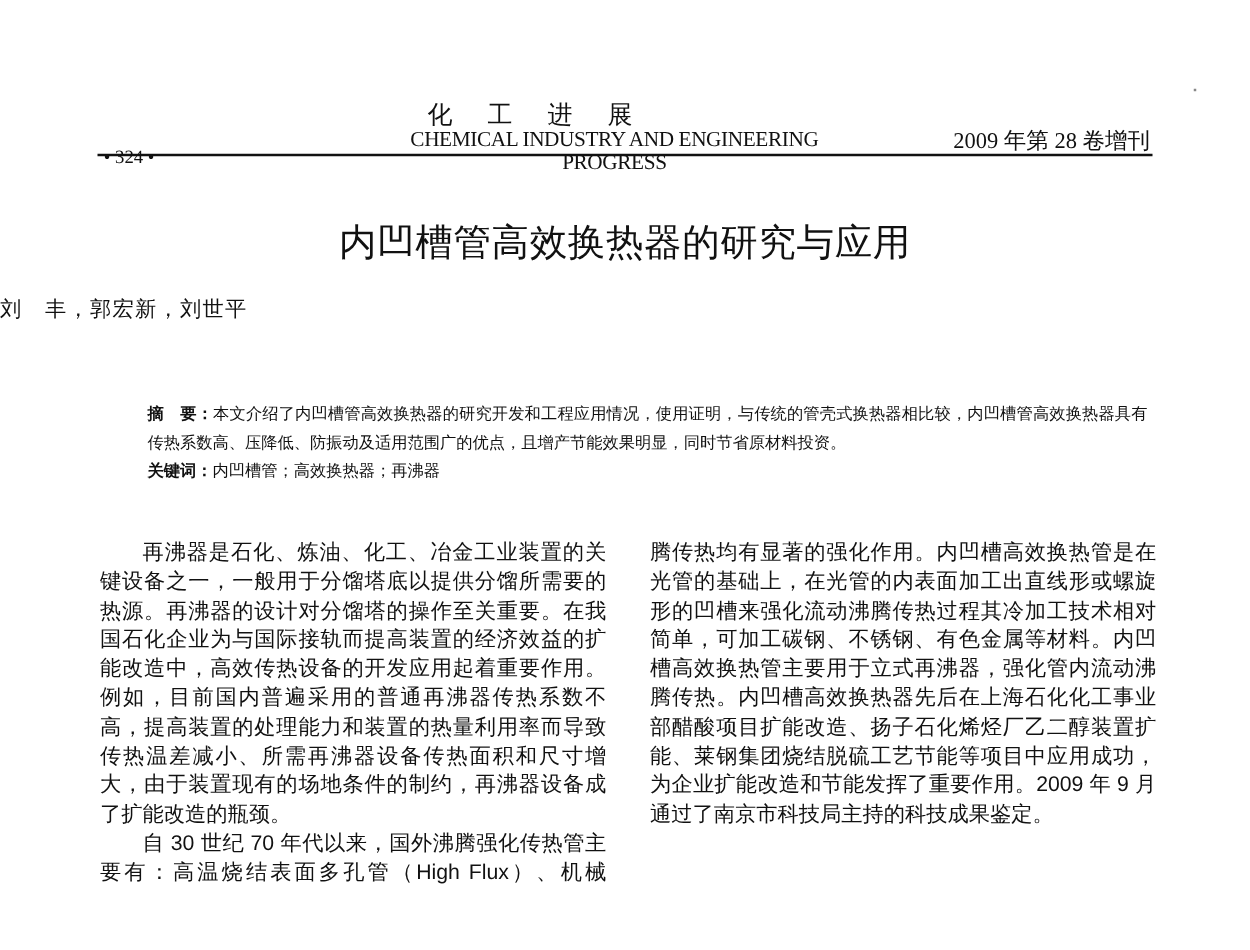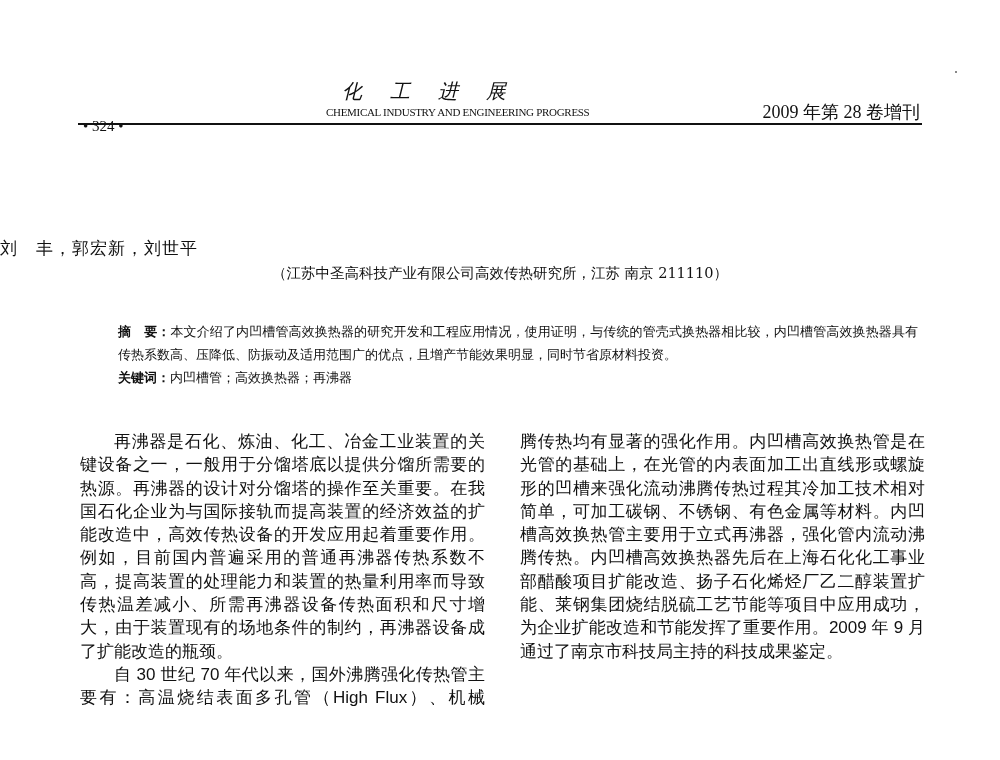--- a/index.html
+++ b/index.html
@@ -24,38 +24,37 @@
     .journal-cn {
       position: absolute;
       left: 0; width: 876px;
       top: 80px;
       text-align: center;
       font-size: 20px;
       letter-spacing: 28px;
       line-height: 22px;
       box-sizing: border-box;
       font-family: "DejaVu Sans", sans-serif;
-      font-style: italic;
     }
     .page-number {
       position: absolute;
       left: 83px;
       top: 103px;
       font-size: 15px;
       line-height: 18px;
       font-family: Liberation Serif, serif;
       margin-top: 14px;
     }
     .journal-en {
       position: absolute;
-      left: 326px;
+      left: 294px;
       width: 395px;
       top: 103px;
-      text-align: left;
-      font-size: 11px;
+      text-align: center;
+      font-size: 17px;
       line-height: 18px;
       font-family: "Liberation Serif", serif;
       letter-spacing: -0.3px;
     }
     .issue-info {
       position: absolute;
       right: 80px;
       top: 103px;
       font-size: 18px;
       line-height: 18px;
@@ -148,22 +147,22 @@
 <div class="page">
 
   <div class="margin-dot"></div>
 
   <div class="journal-cn">化工进展</div>
   <div class="page-number">• 324 •</div>
   <div class="journal-en">CHEMICAL INDUSTRY AND ENGINEERING PROGRESS</div>
   <div class="issue-info">2009 年第 28 卷增刊</div>
   <div class="header-rule"></div>
 
+  <h1 class="article-title" style="margin:0;font-weight:normal;">内凹槽管高效换热器的研究与应用</h1>
   <div class="authors">刘　丰，郭宏新，刘世平</div>
-  <div class="affiliation">（江苏中圣高科技产业有限公司高效传热研究所，江苏 南京 211110）</div>
 
   <div class="abstract">
     <p><span class="label">摘　要：</span><span>本文介绍了内凹槽管高效换热器的研究开发和工程应用情况，使用证明，与传统的管壳式换热器相比较，内凹槽管高效换热器具有传热系数高、压降低、防振动及适用范围广的优点，且增产节能效果明显，同时节省原材料投资。</span></p>
     <p><span class="label">关键词：</span><span>内凹槽管；高效换热器；再沸器</span></p>
   </div>
 
   <div class="column col-left">
     <p class="indent last-line-left">再沸器是石化、炼油、化工、冶金工业装置的关键设备之一，一般用于分馏塔底以提供分馏所需要的热源。再沸器的设计对分馏塔的操作至关重要。在我国石化企业为与国际接轨而提高装置的经济效益的扩能改造中，高效传热设备的开发应用起着重要作用。例如，目前国内普遍采用的普通再沸器传热系数不高，提高装置的处理能力和装置的热量利用率而导致传热温差减小、所需再沸器设备传热面积和尺寸增大，由于装置现有的场地条件的制约，再沸器设备成了扩能改造的瓶颈。</p>
     <p class="indent">自 30 世纪 70 年代以来，国外沸腾强化传热管主要有：高温烧结表面多孔管（High Flux）、机械</p>
   </div>

